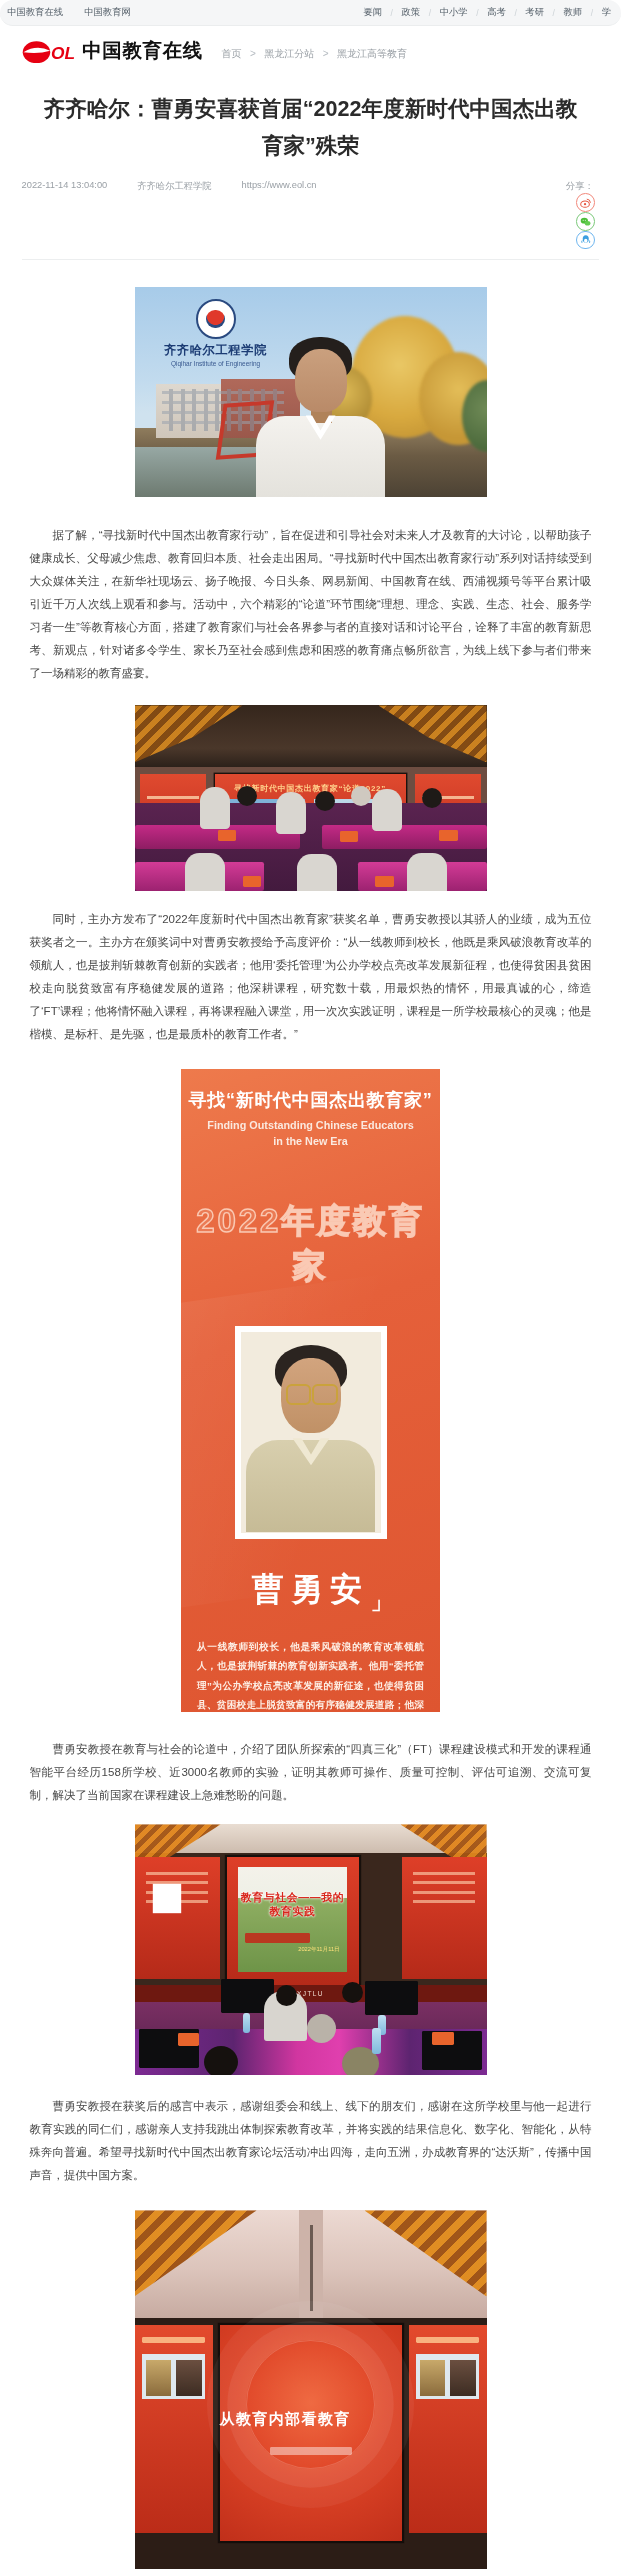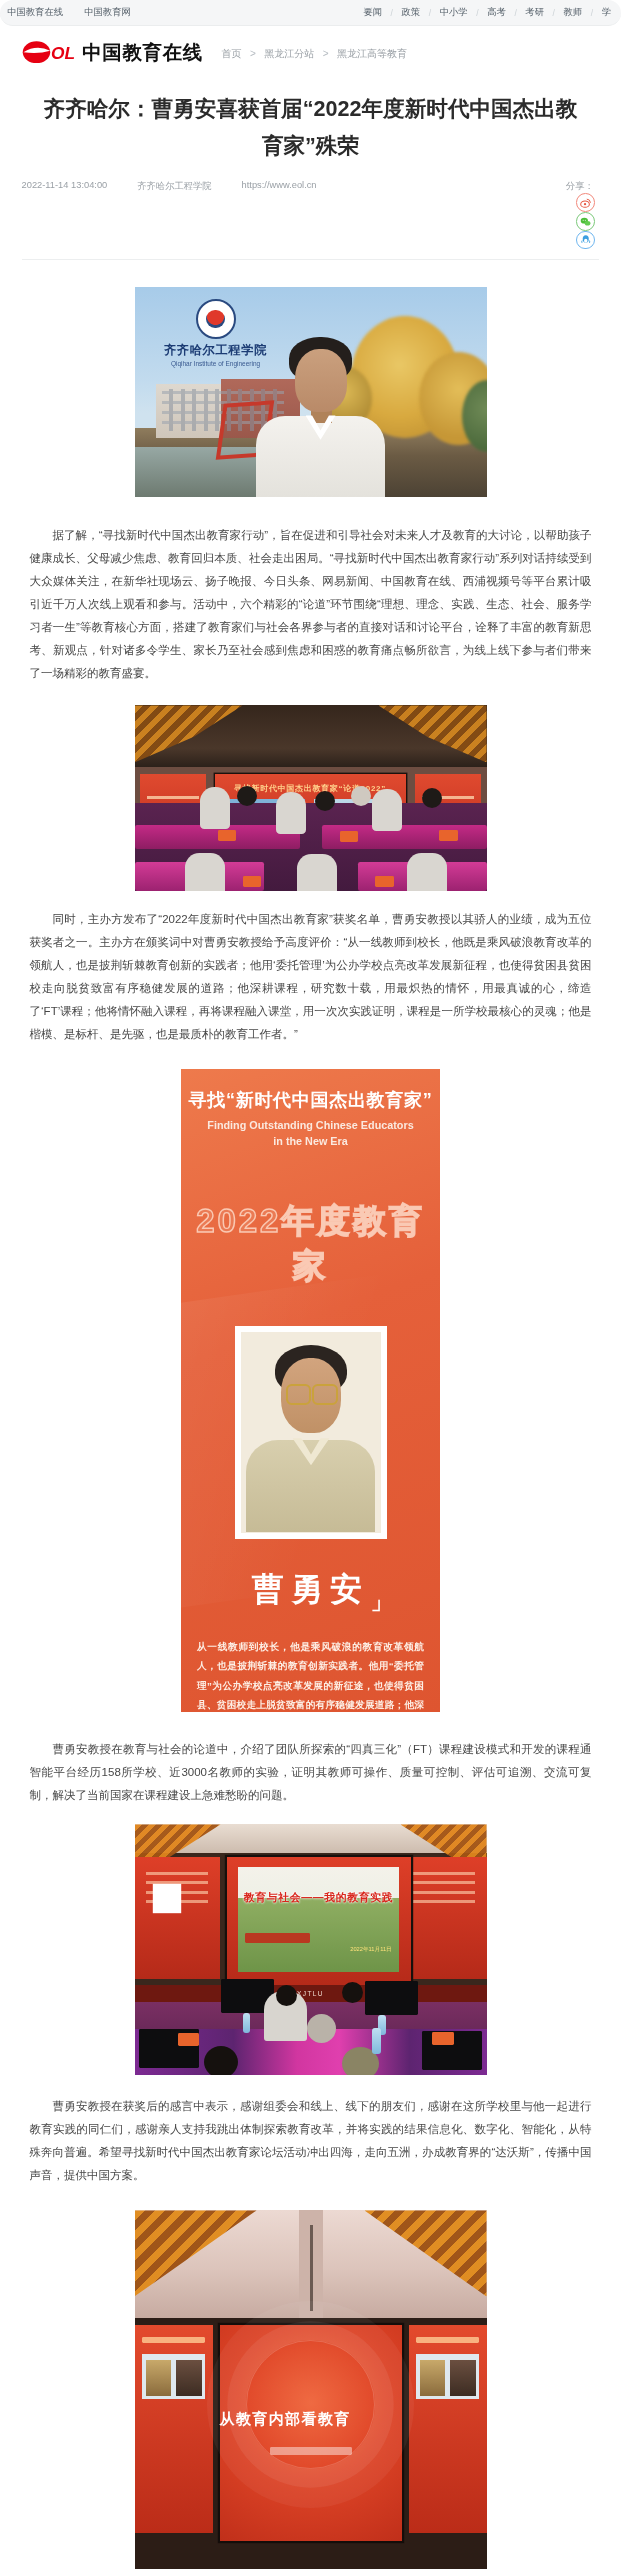--- a/index.html
+++ b/index.html
@@ -17,21 +17,21 @@
   }
   .topbar-left a, .topbar-right a { color:#55606a; text-decoration:none; cursor:pointer; }
   .topbar-left a { margin-right:18.7px; }
   .topbar-right { display:flex; align-items:center; white-space:nowrap; overflow:hidden; }
   .topbar-right a { margin:0 0 0 0; }
   .topbar-sep { color:#ccd2d6; margin:0 8.6px; font-size:8.6px; }
   
   .header {
     height:50px; display:flex; align-items:center; padding:0 0 0 21.6px; background:#fff;
   }
-  .logo { display:flex; align-items:flex-end; cursor:pointer; }
+  .logo { display:flex; align-items:flex-start; cursor:pointer; }
   .logo svg { display:block; }
   .logo-text { font-size:19.4px; font-weight:bold; color:#111; margin-left:5.7px; letter-spacing:0.7px; }
   .breadcrumb { margin-left:18.7px; font-size:10px; color:#9aa0a6; padding-top:5.7px; }
   .breadcrumb a { color:#9aa0a6; text-decoration:none; cursor:pointer; }
   .crumb-sep { margin:0 5.7px; color:#b6bcc2; }
   
   .article-title {
     margin:14.4px 0 0 0; padding:0 37px; text-align:center;
     font-size:21.6px; line-height:37px; font-weight:700; color:#2b2b2b;
   }
@@ -195,21 +195,21 @@
   .img-conf2 { width:352px; height:251px; margin:0 auto; position:relative; overflow:hidden; background:#3a271d; }
   .c2-ceiling { position:absolute; left:0; top:0; right:0; height:29px;
     background:linear-gradient(180deg,#e9ddd2 0%,#cdbcae 100%); }
   .c2-glow { position:absolute; top:0; width:86px; height:33px; opacity:.95;
     background:repeating-linear-gradient(135deg,#e0851c 0 5px,#a35413 5px 10px); }
   .c2-glow.left { left:0; clip-path:polygon(0 0,100% 0,40% 100%,0 100%); }
   .c2-glow.right { right:0; clip-path:polygon(0 0,100% 0,100% 100%,60% 100%); }
   .c2-screen { position:absolute; top:33px; background:linear-gradient(180deg,#de3f28 0%,#b52a19 100%); }
   .c2-screen.l { left:0; width:85px; height:122px; }
   .c2-screen.r { right:0; width:85px; height:122px; }
-  .c2-screen.c { left:92px; width:184px; height:128px; box-shadow:0 0 0 2.2px #17100c; }
+  .c2-screen.c { left:92px; width:132px; height:128px; box-shadow:0 0 0 2.2px #17100c; }
   .c2-slide { position:absolute; left:11.5px; top:10px; right:11.5px; bottom:13px;
     background:linear-gradient(180deg,#f4f2ea 0%,#eef0e6 30%,#8fae62 30%,#6e9448 100%); }
   .c2-slide-t1 { position:absolute; left:0; right:0; top:22%; text-align:center; color:#d8261c;
     font-size:10.8px; font-weight:bold; text-shadow:0 0 2.2px #fff,0 0 2.2px #fff; letter-spacing:0.7px; }
   .c2-slide-sub { position:absolute; right:7.2px; bottom:18.7px; color:#ffe27a; font-size:5.7px; }
   .c2-slide-red { position:absolute; left:7.2px; bottom:29px; width:65px; height:10px;
     background:rgba(200,30,20,.8); border-radius:1.4px; }
   .c2-qr { position:absolute; left:20px; top:29px; width:24.4px; height:24.4px; background:#fff;
     background-image:repeating-linear-gradient(0deg,#1a1a1a 0 2.2px,#fff 2.2px 4.3px),
                      repeating-linear-gradient(90deg,#1a1a1a 0 2.2px,#fff 2.2px 4.3px);

